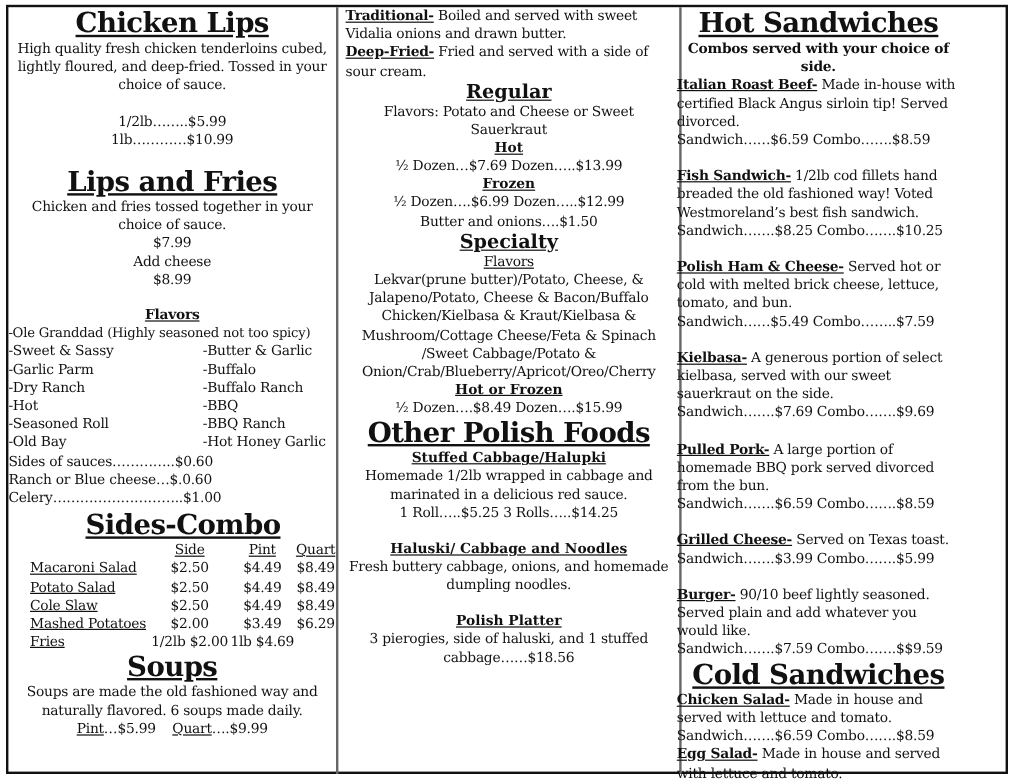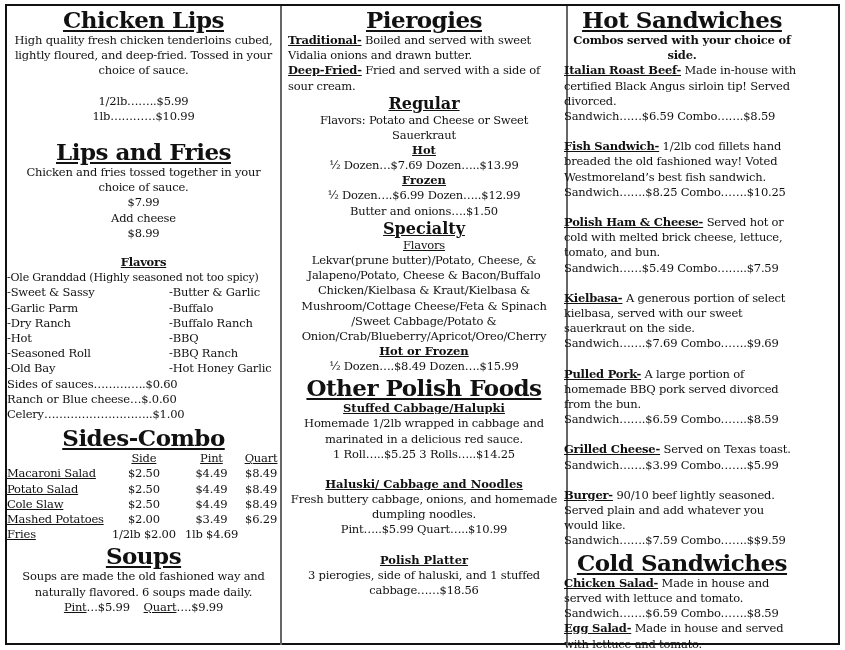--- a/index.html
+++ b/index.html
@@ -68,21 +68,21 @@
       <div>-BBQ</div>
       <div>-Seasoned Roll</div>
       <div>-BBQ Ranch</div>
       <div>-Old Bay</div>
       <div>-Hot Honey Garlic</div>
     </div>
     <div class="txt">Sides of sauces…………..$0.60</div>
     <div class="txt">Ranch or Blue cheese…$.0.60</div>
     <div class="txt">Celery………………………..$1.00</div>
   </section>
-  <section style="margin-top:2px;">
+  <section style="margin-top:2px;padding-left:18px;">
     <h1 class="title">Sides-Combo</h1>
     <table class="sides-table">
       <tbody>
           <tr>
         <th style="width:100px"></th>
         <th>Side</th>
         <th>Pint</th>
         <th>Quart</th>
       </tr>
       <tr>
@@ -122,21 +122,20 @@
     <h1 class="title">Soups</h1>
     <div class="txt center">Soups are made the old fashioned way and naturally flavored. 6 soups made daily.</div>
     <div class="txt center">
       <span class="u">Pint</span><span>…$5.99</span>&nbsp;&nbsp;&nbsp;&nbsp;<span class="u">Quart</span><span>….$9.99</span>
     </div>
   </section>
 </div>
 
 <div class="col c2" style="padding:0 6px;">
   <section>
-    <h1 class="title">Pierogies</h1>
     <div class="txt left"><span class="item-name">Traditional-</span><span> Boiled and served with sweet Vidalia onions and drawn butter.</span></div>
     <div class="txt left"><span class="item-name">Deep-Fried-</span><span> Fried and served with a side of sour cream.</span></div>
   </section>
   <section>
     <div class="sub">Regular</div>
     <div class="txt center">Flavors: Potato and Cheese or Sweet Sauerkraut</div>
     <div class="small-sub">Hot</div>
     <div class="txt center">½ Dozen…$7.69   Dozen…..$13.99</div>
     <div class="small-sub">Frozen</div>
     <div class="txt center">½ Dozen….$6.99   Dozen…..$12.99</div>
@@ -150,21 +149,20 @@
     <div class="txt center">½ Dozen….$8.49     Dozen….$15.99</div>
   </section>
   <section>
     <h1 class="title">Other Polish Foods</h1>
     <div class="small-sub">Stuffed Cabbage/Halupki</div>
     <div class="txt center">Homemade 1/2lb wrapped in cabbage and marinated in a delicious red sauce.</div>
     <div class="txt center">1 Roll…..$5.25    3 Rolls…..$14.25</div>
     <div class="gap"></div>
     <div class="small-sub">Haluski/ Cabbage and Noodles</div>
     <div class="txt center">Fresh buttery cabbage, onions, and homemade dumpling noodles.</div>
-    <div class="txt center">Pint…..$5.99    Quart…..$10.99</div>
     <div class="gap"></div>
     <div class="small-sub">Polish Platter</div>
     <div class="txt center">3 pierogies, side of haluski, and 1 stuffed cabbage……$18.56</div>
   </section>
 </div>
 
 <div class="col c3" style="padding:0 4px;">
   <section>
     <h1 class="title">Hot Sandwiches</h1>
     <div class="txt center b">Combos served with your choice of side.</div>

